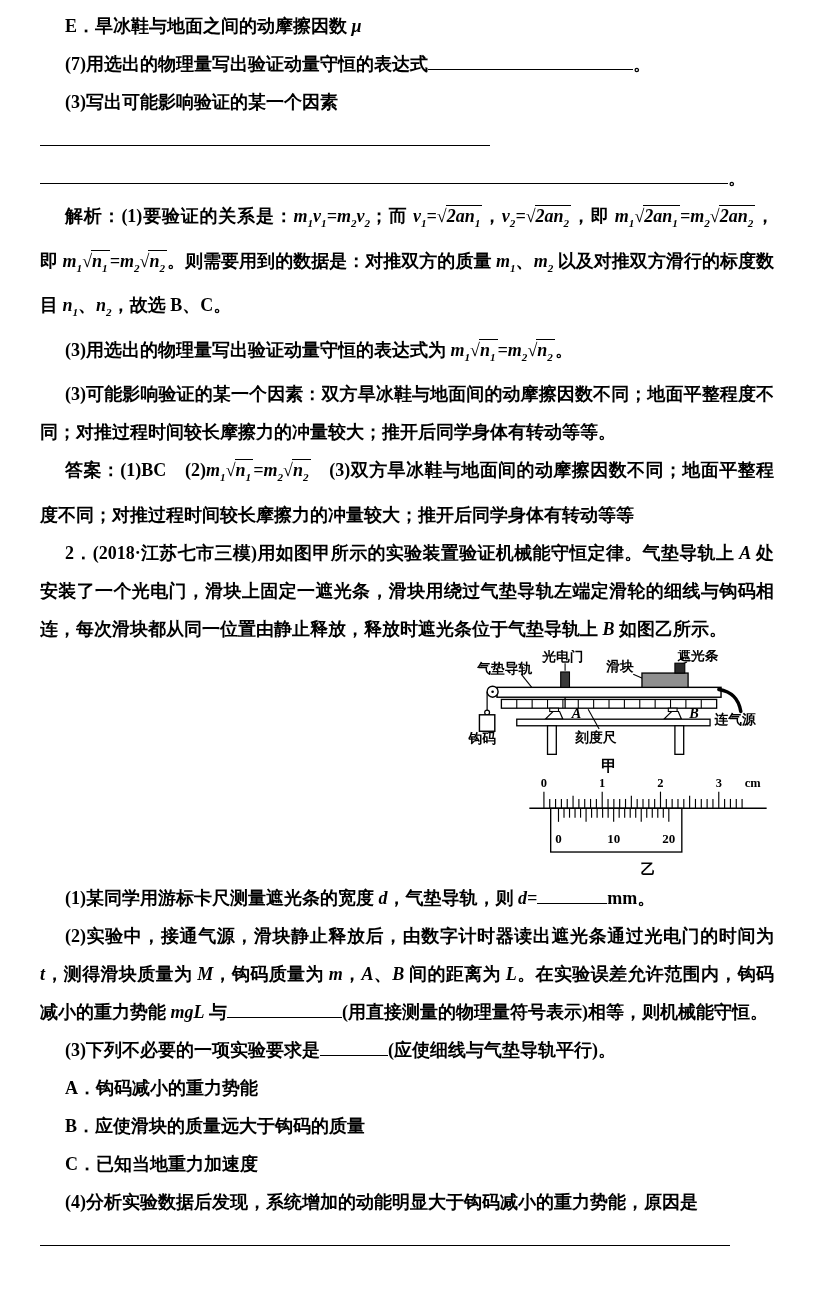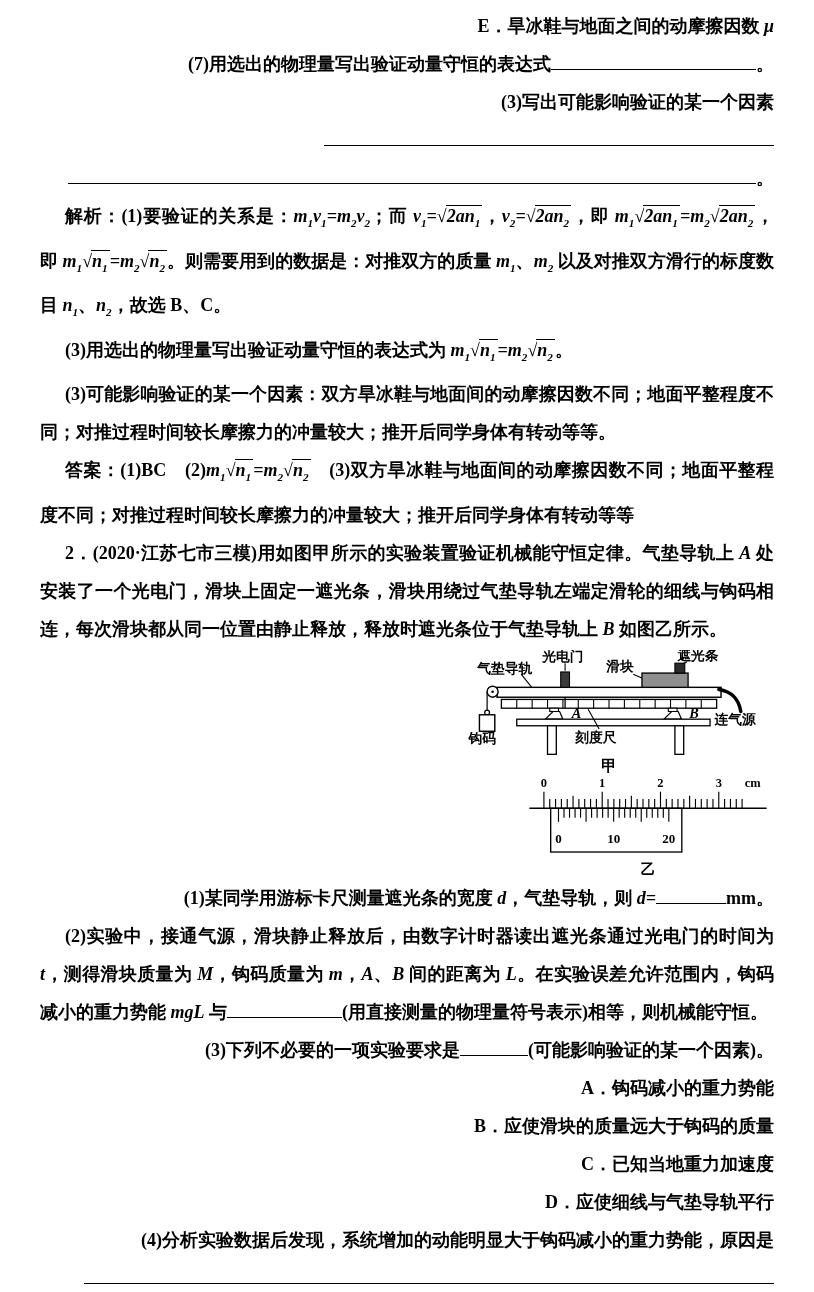--- a/index.html
+++ b/index.html
@@ -11,21 +11,21 @@
     font-weight:bold;
   }
   .page{padding:7px 40px 10px 40px;width:734px;}
   .para{
     line-height:38px;
     margin:0;
     text-align:justify;
     text-indent:25px;
   }
   .para.noind{text-indent:0;}
-  .para.left{text-align:right;}
+  .para.left{text-align:left;}
   .t{}
   .b{font-weight:bold;}
   .m{font-style:italic;font-weight:bold;}
   sub{font-size:0.62em;font-weight:bold;}
   .sqrt{white-space:nowrap;font-style:italic;font-weight:bold;}
   .sqrt .rdx{font-style:normal;letter-spacing:-1px;}
   .sqrt .rad{border-top:1.8px solid #000;padding:0 2px 0 1px;}
   .blank{
     display:inline-block;
     height:3px;
@@ -42,21 +42,21 @@
 
 <div class="page">
 
   <p class="para left"><span class="t">E．旱冰鞋与地面之间的动摩擦因数 </span><span class="m">μ</span></p>
   <p class="para left"><span class="t">(7)用选出的物理量写出验证动量守恒的表达式</span><span class="blank" style="width: 205px;"></span><span class="t">。</span></p>
   <p class="para left"><span class="t">(3)写出可能影响验证的某一个因素</span><span class="blank" style="width: 450px;"></span><span class="blank" style="width: 688px;"></span><span class="t">。</span></p>
   <p class="para"><span class="b">解析：</span><span class="t">(1)要验证的关系是：</span><span class="m">m<sub>1</sub>v<sub>1</sub></span><span class="m">=</span><span class="m">m<sub>2</sub>v<sub>2</sub></span><span class="t">；而 </span><span class="m">v<sub>1</sub>=</span><span class="sqrt"><span class="rdx">√</span><span class="rad">2an<sub>1</sub></span></span><span class="t">，</span><span class="m">v<sub>2</sub>=</span><span class="sqrt"><span class="rdx">√</span><span class="rad">2an<sub>2</sub></span></span><span class="t">，即 </span><span class="m">m<sub>1</sub></span><span class="sqrt"><span class="rdx">√</span><span class="rad">2an<sub>1</sub></span></span><span class="m">=m<sub>2</sub></span><span class="sqrt"><span class="rdx">√</span><span class="rad">2an<sub>2</sub></span></span><span class="t">，即 </span><span class="m">m<sub>1</sub></span><span class="sqrt"><span class="rdx">√</span><span class="rad">n<sub>1</sub></span></span><span class="m">=m<sub>2</sub></span><span class="sqrt"><span class="rdx">√</span><span class="rad">n<sub>2</sub></span></span><span class="t">。则需要用到的数据是：对推双方的质量 </span><span class="m">m<sub>1</sub></span><span class="t">、</span><span class="m">m<sub>2</sub></span><span class="t"> 以及对推双方滑行的标度数目 </span><span class="m">n<sub>1</sub></span><span class="t">、</span><span class="m">n<sub>2</sub></span><span class="t">，故选 B、C。</span></p>
   <p class="para"><span class="t">(3)用选出的物理量写出验证动量守恒的表达式为 </span><span class="m">m<sub>1</sub></span><span class="sqrt"><span class="rdx">√</span><span class="rad">n<sub>1</sub></span></span><span class="m">=m<sub>2</sub></span><span class="sqrt"><span class="rdx">√</span><span class="rad">n<sub>2</sub></span></span><span class="t">。</span></p>
   <p class="para"><span class="t">(3)可能影响验证的某一个因素：双方旱冰鞋与地面间的动摩擦因数不同；地面平整程度不同；对推过程时间较长摩擦力的冲量较大；推开后同学身体有转动等等。</span></p>
   <p class="para"><span class="b">答案：</span><span class="t">(1)BC　(2)</span><span class="m">m<sub>1</sub></span><span class="sqrt"><span class="rdx">√</span><span class="rad">n<sub>1</sub></span></span><span class="m">=m<sub>2</sub></span><span class="sqrt"><span class="rdx">√</span><span class="rad">n<sub>2</sub></span></span><span class="t">　(3)双方旱冰鞋与地面间的动摩擦因数不同；地面平整程度不同；对推过程时间较长摩擦力的冲量较大；推开后同学身体有转动等等</span></p>
-  <p class="para"><span class="t">2．(</span><span class="b">2020·江苏七市三模</span><span class="t">)用如图甲所示的实验装置验证机械能守恒定律。气垫导轨上 </span><span class="m">A</span><span class="t"> 处安装了一个光电门，滑块上固定一遮光条，滑块用绕过气垫导轨左端定滑轮的细线与钩码相连，每次滑块都从同一位置由静止释放，释放时遮光条位于气垫导轨上 </span><span class="m">B</span><span class="t"> 如图乙所示。</span></p>
+  <p class="para"><span class="t">2．(</span><span class="b">2018·江苏七市三模</span><span class="t">)用如图甲所示的实验装置验证机械能守恒定律。气垫导轨上 </span><span class="m">A</span><span class="t"> 处安装了一个光电门，滑块上固定一遮光条，滑块用绕过气垫导轨左端定滑轮的细线与钩码相连，每次滑块都从同一位置由静止释放，释放时遮光条位于气垫导轨上 </span><span class="m">B</span><span class="t"> 如图乙所示。</span></p>
 
   <div class="fig">
     <svg width="308" height="123" viewBox="0 0 280 112">
 
       <line x1="90" y1="12" x2="90" y2="19" stroke="#000" stroke-width="1"></line>
       <line x1="201" y1="11" x2="196" y2="13" stroke="#000" stroke-width="1"></line>
       <line x1="50" y1="22" x2="62" y2="37" stroke="#000" stroke-width="1"></line>
       <line x1="152" y1="22" x2="161" y2="26" stroke="#000" stroke-width="1"></line>
 
       <rect x="28" y="34" width="204" height="9" fill="#fff" stroke="#000" stroke-width="1.3"></rect>
@@ -197,21 +197,20 @@
 
       <text class="svgtxt" x="34" y="65" font-size="12.5" text-anchor="middle">0</text>
       <text class="svgtxt" x="87" y="65" font-size="12.5" text-anchor="middle">10</text>
       <text class="svgtxt" x="140" y="65" font-size="12.5" text-anchor="middle">20</text>
       <text class="svgtxt" x="120" y="95" font-size="14" text-anchor="middle">乙</text>
     </svg>
   </div>
 
   <p class="para left"><span class="t">(1)某同学用游标卡尺测量遮光条的宽度 </span><span class="m">d</span><span class="t">，气垫导轨，则 </span><span class="m">d</span><span class="m">=</span><span class="blank" style="width: 70px;"></span><span class="t">mm。</span></p>
   <p class="para"><span class="t">(2)实验中，接通气源，滑块静止释放后，由数字计时器读出遮光条通过光电门的时间为 </span><span class="m">t</span><span class="t">，测得滑块质量为 </span><span class="m">M</span><span class="t">，钩码质量为 </span><span class="m">m</span><span class="t">，</span><span class="m">A</span><span class="t">、</span><span class="m">B</span><span class="t"> 间的距离为 </span><span class="m">L</span><span class="t">。在实验误差允许范围内，钩码减小的重力势能 </span><span class="m">mgL</span><span class="t"> 与</span><span class="blank" style="width: 115px;"></span><span class="t">(用直接测量的物理量符号表示)相等，则机械能守恒。</span></p>
-  <p class="para left"><span class="t">(3)下列不必要的一项实验要求是</span><span class="blank" style="width: 68px;"></span><span class="t">(可能影响验证的某一个因素)。</span></p>
+  <p class="para left"><span class="t">(3)下列不必要的一项实验要求是</span><span class="blank" style="width: 68px;"></span><span class="t">(应使细线与气垫导轨平行)。</span></p>
   <p class="para left"><span class="t">A．钩码减小的重力势能</span></p>
   <p class="para left"><span class="t">B．应使滑块的质量远大于钩码的质量</span></p>
   <p class="para left"><span class="t">C．已知当地重力加速度</span></p>
-  <p class="para left"><span class="t">D．应使细线与气垫导轨平行</span></p>
   <p class="para left"><span class="t">(4)分析实验数据后发现，系统增加的动能明显大于钩码减小的重力势能，原因是</span></p>
   <p class="para left noind"><span class="blank" style="width: 690px;"></span></p>
 
 </div>
 
 </body></html>

